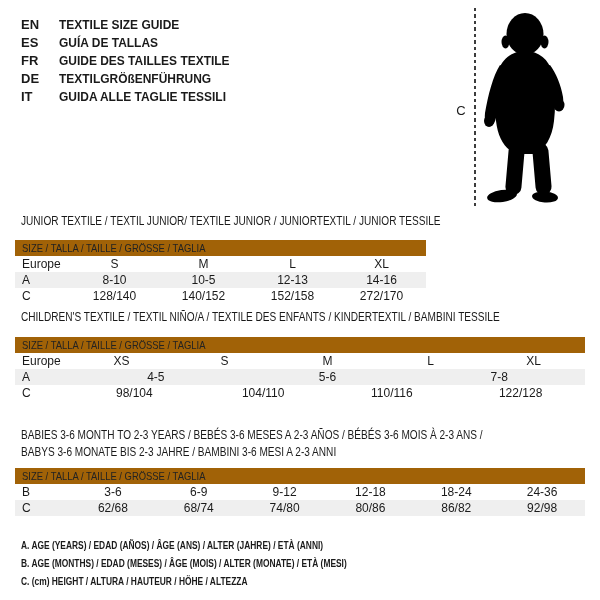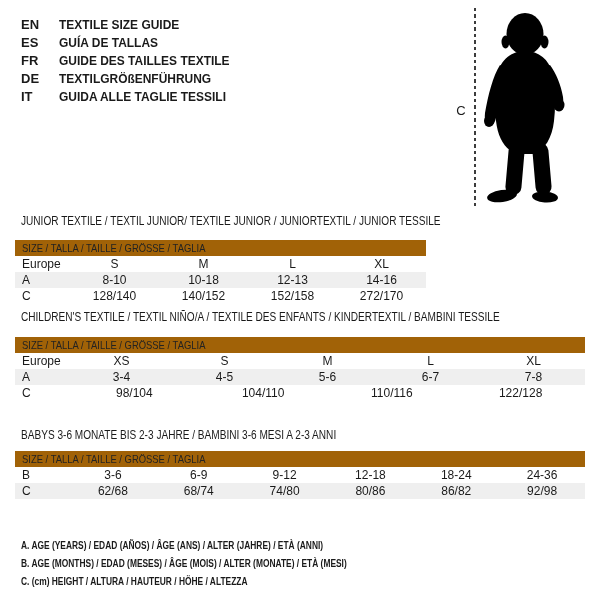--- a/index.html
+++ b/index.html
@@ -109,21 +109,21 @@
           <div class="t-row">
             <span class="t-label">Europe</span>
             <span class="t-cell">S</span>
             <span class="t-cell">M</span>
             <span class="t-cell">L</span>
             <span class="t-cell">XL</span>
           </div>
           <div class="t-row shaded">
             <span class="t-label">A</span>
             <span class="t-cell">8-10</span>
-            <span class="t-cell">10-18</span>
+            <span class="t-cell">10-5</span>
             <span class="t-cell">12-13</span>
             <span class="t-cell">14-16</span>
           </div>
           <div class="t-row">
             <span class="t-label">C</span>
             <span class="t-cell">128/140</span>
             <span class="t-cell">140/152</span>
             <span class="t-cell">152/158</span>
             <span class="t-cell">272/170</span>
           </div>
@@ -136,36 +136,35 @@
           <div class="t-row">
             <span class="t-label">Europe</span>
             <span class="t-cell">XS</span>
             <span class="t-cell">S</span>
             <span class="t-cell">M</span>
             <span class="t-cell">L</span>
             <span class="t-cell">XL</span>
           </div>
           <div class="t-row shaded">
             <span class="t-label">A</span>
-            <span class="t-cell">3-4</span>
             <span class="t-cell">4-5</span>
             <span class="t-cell">5-6</span>
-            <span class="t-cell">6-7</span>
             <span class="t-cell">7-8</span>
           </div>
           <div class="t-row">
             <span class="t-label">C</span>
             <span class="t-cell">98/104</span>
             <span class="t-cell">104/110</span>
             <span class="t-cell">110/116</span>
             <span class="t-cell">122/128</span>
           </div>
         </div>
       </div>
       <div class="table-section s3">
+        <div class="t-title"><span class="cond">BABIES 3-6 MONTH TO 2-3 YEARS / BEBÉS 3-6 MESES A 2-3 AÑOS / BÉBÉS 3-6 MOIS À 2-3 ANS /</span></div>
         <div class="t-title"><span class="cond">BABYS 3-6 MONATE BIS 2-3 JAHRE / BAMBINI 3-6 MESI A 2-3 ANNI</span></div>
         <div class="t-grid g3">
           <div class="t-band"><span class="cond-82">SIZE / TALLA / TAILLE / GRÖSSE / TAGLIA</span></div>
           <div class="t-row">
             <span class="t-label">B</span>
             <span class="t-cell">3-6</span>
             <span class="t-cell">6-9</span>
             <span class="t-cell">9-12</span>
             <span class="t-cell">12-18</span>
             <span class="t-cell">18-24</span>

